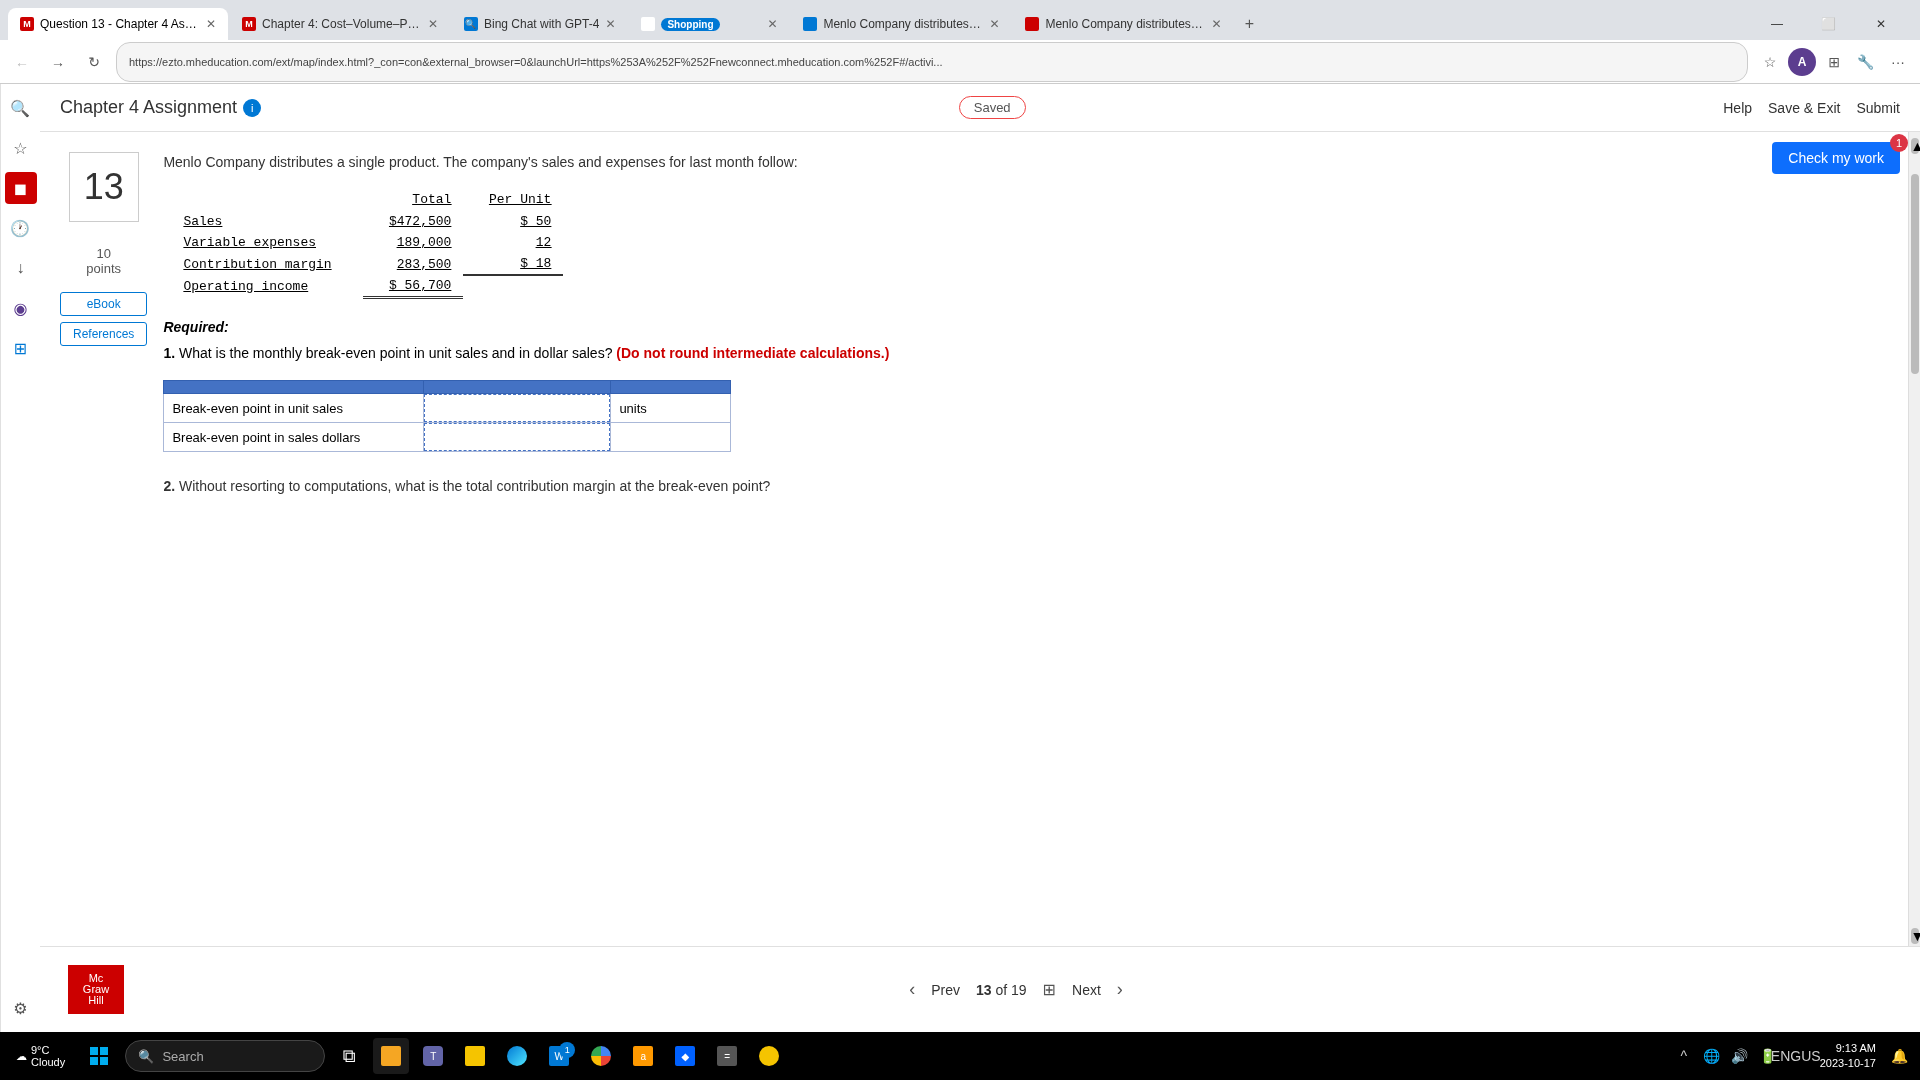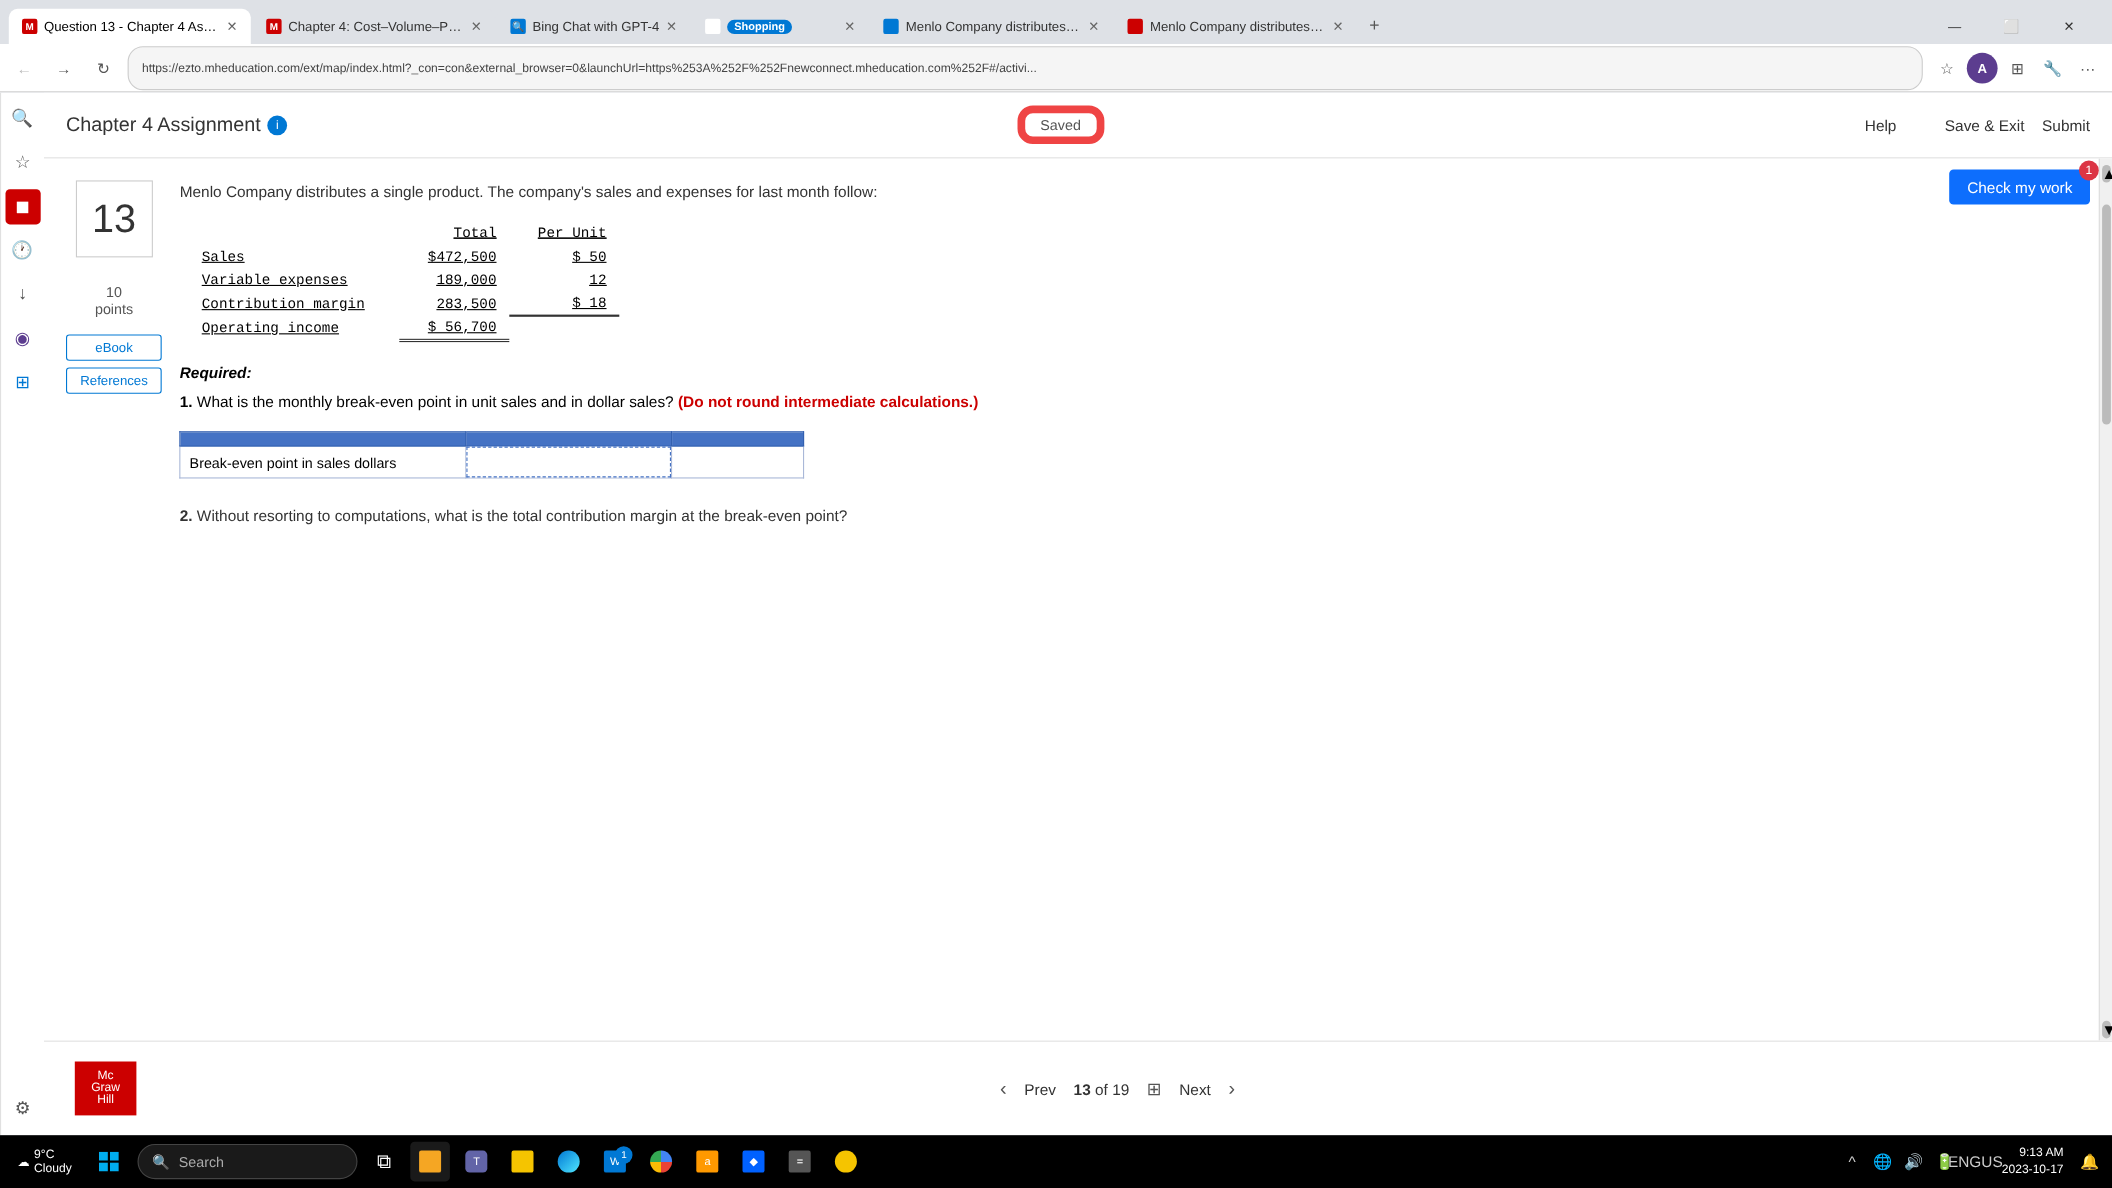--- a/index.html
+++ b/index.html
@@ -38,23 +38,23 @@
     
     .main-layout { display: flex; flex: 1; overflow: hidden; }
 
     
     .page-wrapper { flex: 1; background: #fff; overflow-y: auto; display: flex; flex-direction: column; }
 
     
     .app-header { display: flex; align-items: center; padding: 12px 20px; border-bottom: 1px solid #e0e0e0; background: #fff; }
     .app-title { font-size: 18px; font-weight: 400; color: #333; }
     .info-icon { display: inline-flex; align-items: center; justify-content: center; width: 18px; height: 18px; border-radius: 50%; background: #0078d4; color: white; font-size: 11px; margin-left: 6px; cursor: pointer; }
-    .saved-badge { margin: 0 auto; border: 7px solid #ef4444; border-radius: 14px; padding: 3px 14px; font-size: 13px; color: #555; }
+    .saved-badge { margin: 0 auto; border: 1px solid #ef4444; border-radius: 14px; padding: 3px 14px; font-size: 13px; color: #555; }
     .header-actions { display: flex; gap: 16px; align-items: center; }
-    .header-link { color: #333; text-decoration: none; font-size: 14px; cursor: pointer; margin-left: 28px; }
+    .header-link { color: #333; text-decoration: none; font-size: 14px; cursor: pointer; }
     .submit-btn { background: transparent; border: none; font-size: 14px; font-weight: 500; color: #333; cursor: pointer; }
     .check-btn { background: #0d6efd; color: white; border: none; border-radius: 4px; padding: 8px 16px; font-size: 14px; cursor: pointer; position: relative; }
     .check-badge { position: absolute; top: -8px; right: -8px; background: #dc3545; color: white; border-radius: 50%; width: 18px; height: 18px; font-size: 11px; display: flex; align-items: center; justify-content: center; }
 
     
     .scroll-area { display: flex; flex: 1; overflow: hidden; position: relative; }
     .scrollbar { width: 12px; background: #f0f0f0; border-left: 1px solid #ddd; display: flex; flex-direction: column; align-items: center; padding: 2px 0; }
     .scroll-thumb { width: 8px; background: #bbb; border-radius: 4px; height: 200px; margin-top: 20px; }
 
     
@@ -286,20 +286,27 @@
             <table class="answer-table">
               <thead>
                 <tr>
                   <th style="min-width:260px; background:#4472c4;"></th>
                   <th style="min-width:120px; background:#4472c4;"></th>
                   <th style="min-width:80px; background:#4472c4;"></th>
                 </tr>
               </thead>
               <tbody>
                 <tr>
+                  <td class="label-cell">Break-even point in unit sales</td>
+                  <td class="input-cell">
+                    <input class="answer-input" type="text" style="">
+                  </td>
+                  <td class="unit-cell">units</td>
+                </tr>
+                <tr>
                   <td class="label-cell">Break-even point in sales dollars</td>
                   <td class="input-cell">
                     <input class="answer-input" type="text" style="">
                   </td>
                   <td class="unit-cell"></td>
                 </tr>
               </tbody>
             </table>
 
             <div class="second-question">

